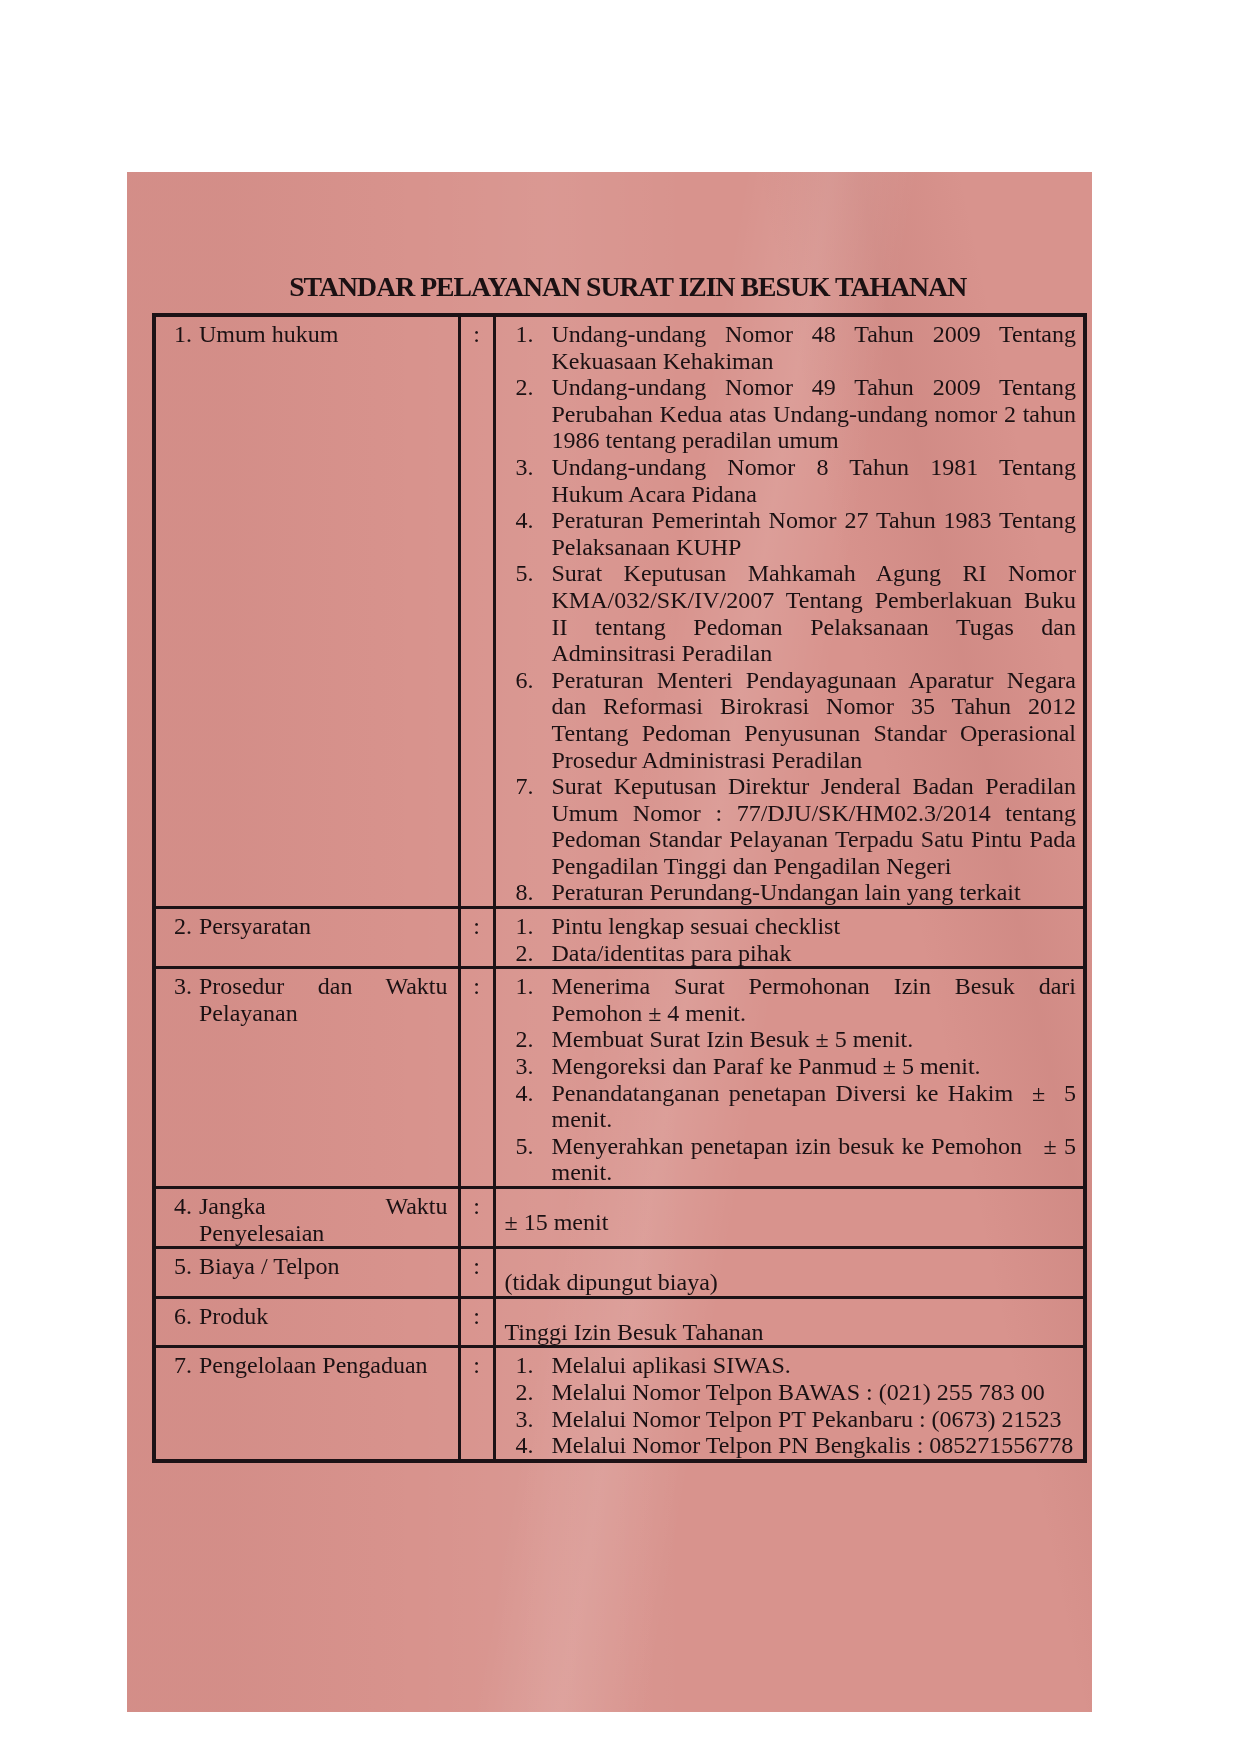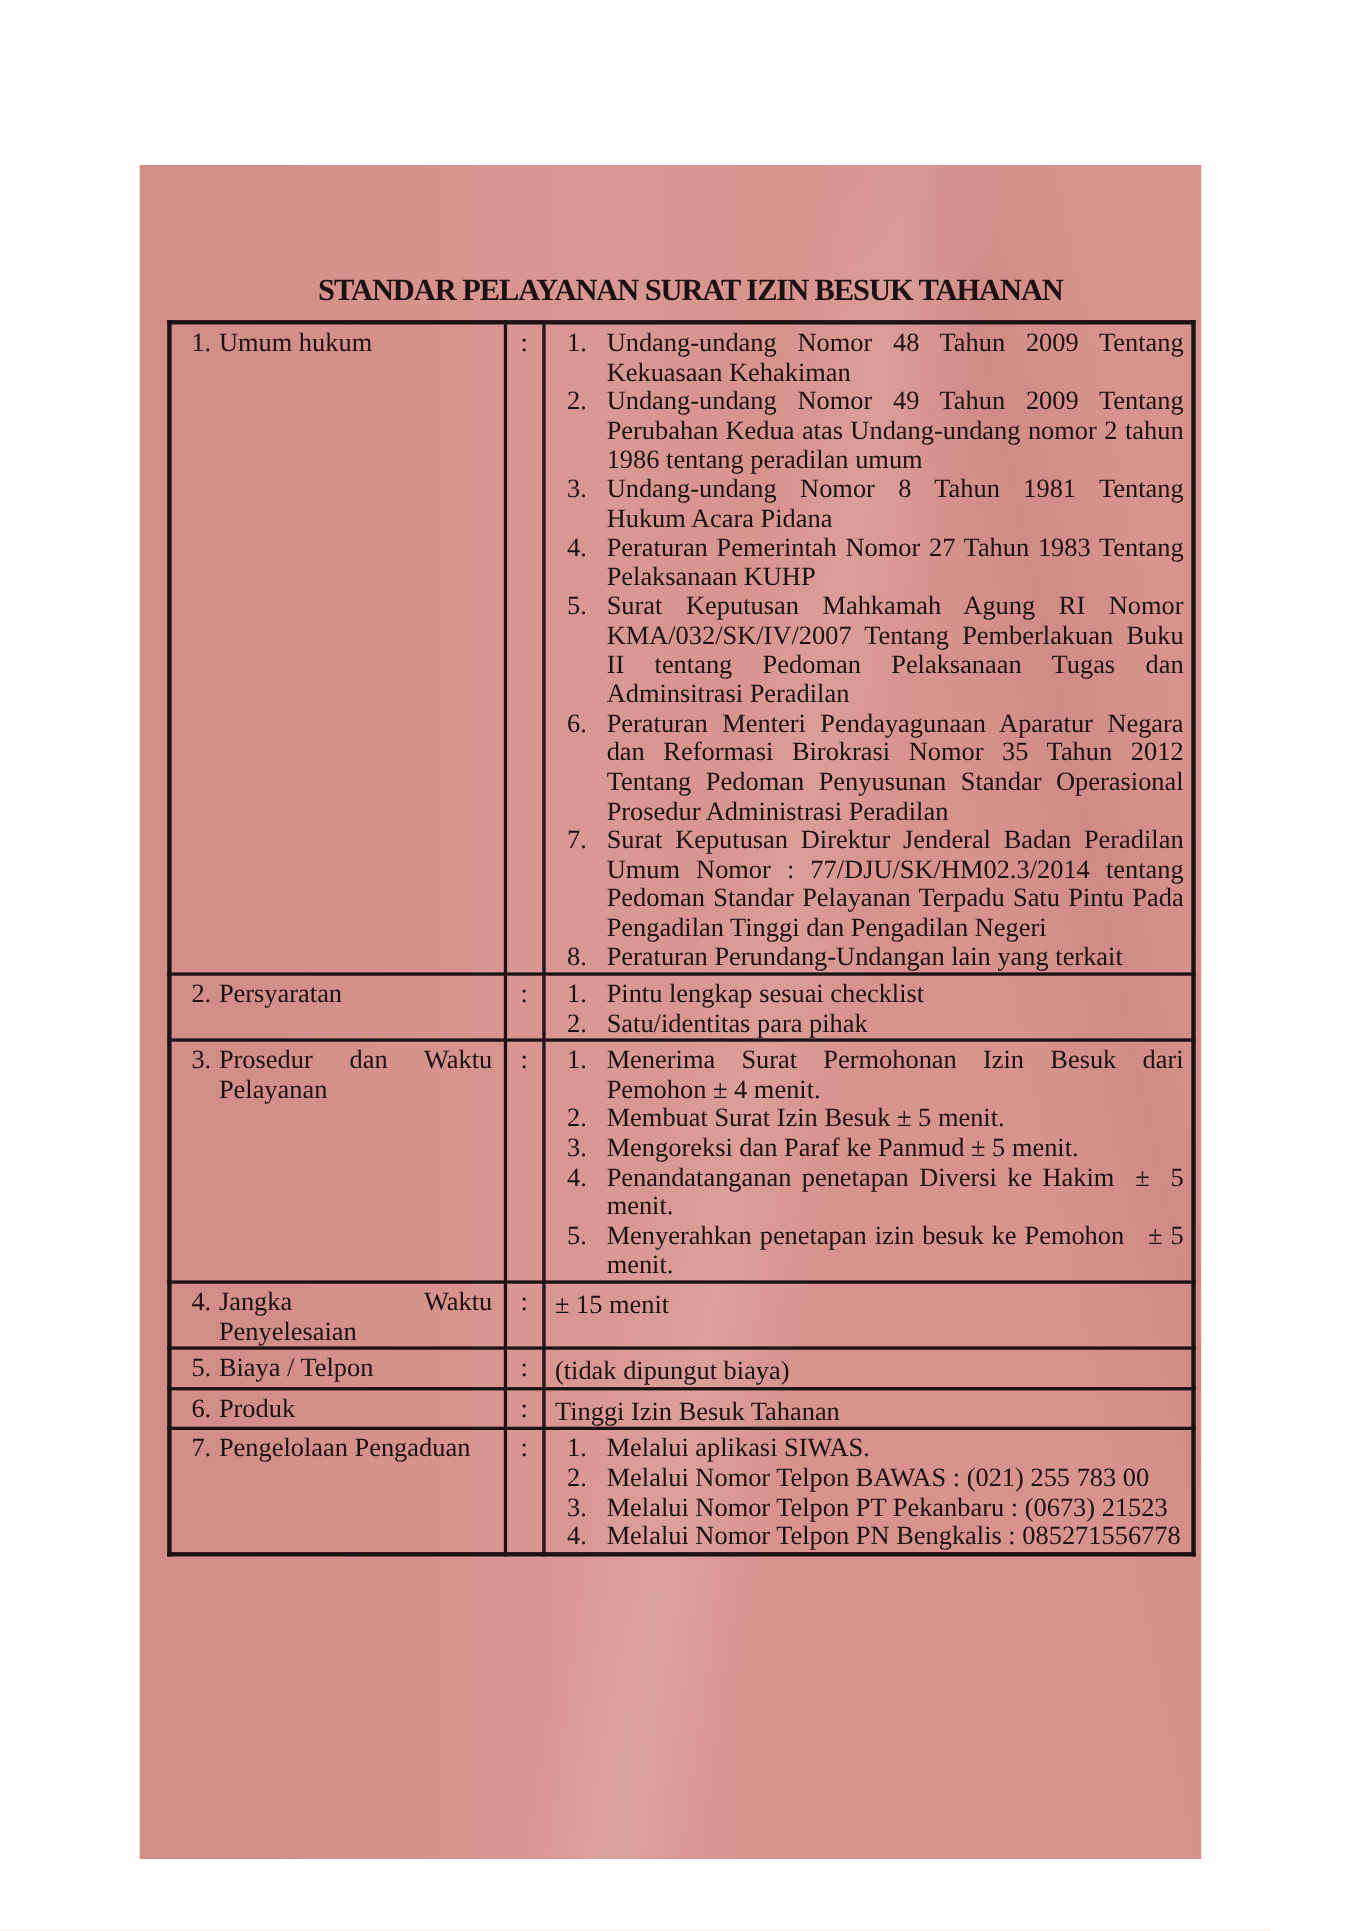--- a/index.html
+++ b/index.html
@@ -9,21 +9,21 @@
     --text:#1b1113;
   }
   *{margin:0;padding:0;box-sizing:border-box;}
   html,body{background:#fff;}
   body{width:1241px;height:1755px;font-family:"Liberation Serif","DejaVu Serif",serif;}
   .page{
     position:relative;width:1241px;height:1755px;
     background:var(--page);overflow:hidden;color:var(--text);
   }
   .paper{
-    position:absolute;left:127px;top:150px;width:965px;height:1540px;
+    position:absolute;left:127px;top:172px;width:965px;height:1540px;
     background:
       linear-gradient(100deg, rgba(255,255,255,0) 50%, rgba(255,255,255,0.10) 57%, rgba(255,255,255,0) 64%),
       linear-gradient(78deg, rgba(0,0,0,0) 74%, rgba(125,45,45,0.08) 82%, rgba(0,0,0,0) 90%),
       linear-gradient(90deg, rgba(125,45,45,0.05) 10%, rgba(0,0,0,0) 30%, rgba(255,255,255,0.05) 44%, rgba(0,0,0,0) 58%),
       var(--paper);
   }
   .doc-title{
     position:absolute;left:25px;top:99px;width:931px;
     text-align:center;font-weight:bold;font-size:28px;line-height:32px;
     letter-spacing:-1px;padding-left:30px;white-space:nowrap;
@@ -48,21 +48,21 @@
   tr.r4 td{height:33px}
   tr.r5 td{height:31px}
   tr.r6 td{height:104px}
 
   .lbl{position:relative;padding:4px 10px 0 43px;text-align:justify;}
   .lbl .no{position:absolute;left:18px;top:4px;}
   .colon{ text-align:center;padding-top:4px;}
   .items{padding-top:4px;}
   .item{position:relative;padding:0 7px 0 56px;text-align:justify;}
   .item .num{position:absolute;left:20px;top:0;}
-  .plain{padding:7px 8px 0 9px;}
+  .plain{padding:20px 8px 0 9px;}
 </style>
 </head>
 <body>
 
 <div class="page">
   <div class="paper">
     <div class="doc-title">STANDAR PELAYANAN SURAT IZIN BESUK TAHANAN</div>
     <table class="service-table">
       <colgroup>
         <col style="width:305px">
@@ -124,21 +124,21 @@
     </td>
     <td class="colon">:</td>
     <td>
               <div class="items">
                 <div class="item">
     <span class="num">1.</span>
     <span class="txt">Pintu lengkap sesuai checklist</span>
   </div>
                 <div class="item">
     <span class="num">2.</span>
-    <span class="txt">Satu/identitas para pihak</span>
+    <span class="txt">Data/identitas para pihak</span>
   </div>
               </div>
             </td>
   </tr>
           <tr class="r2">
     <td>
       <div class="lbl">
         <span class="no">3.</span>
         <span class="lbl-text">Prosedur dan Waktu Pelayanan</span>
       </div>

